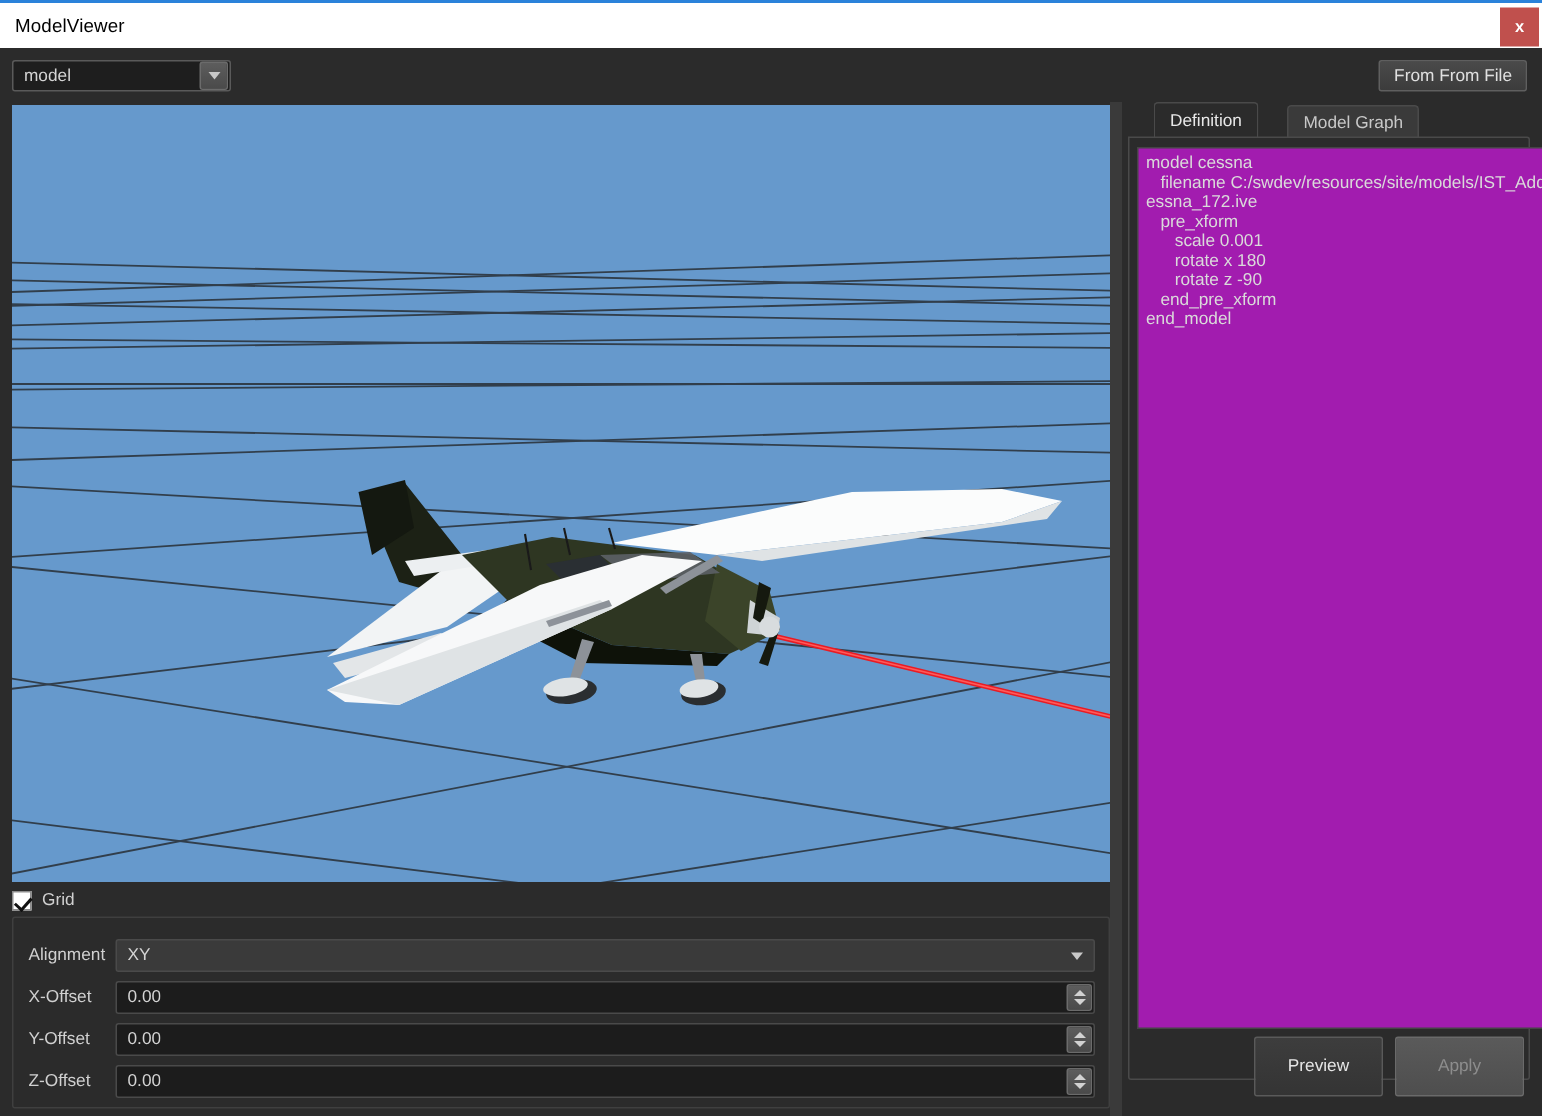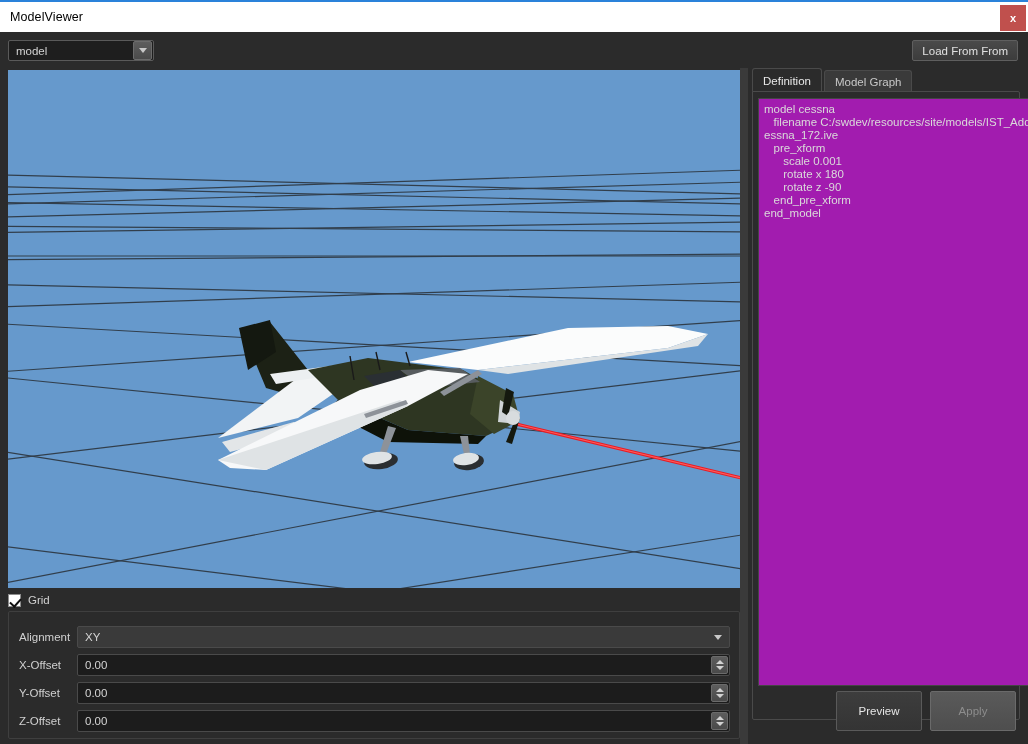--- a/index.html
+++ b/index.html
@@ -133,21 +133,21 @@
     background: #3a3a3a;
   }
 
   
   #right-col {
     position: absolute; left: 748px; top: 68px; width: 280px; height: 676px;
     background: #2b2b2b;
   }
   #tabstrip {
     position: absolute; left: 0; top: 0; height: 24px;
-    display: flex; align-items: flex-end; gap: 2px; padding-left: 4px;
+    display: flex; align-items: flex-end; gap: 19px; padding-left: 21px;
   }
   .tab {
     height: 22px; padding: 0 10px; font-size: 11.5px; color: #d4d4d4;
     display: flex; align-items: center; cursor: pointer;
     border: 1px solid #4a4a4a; border-bottom: none;
     border-radius: 3px 3px 0 0;
   }
   .tab.active { background: #2b2b2b; color: #e8e8e8; height: 24px; }
   .tab.inactive { background: #3a3a3a; color: #c8c8c8; }
   #tabpanel {
@@ -190,21 +190,21 @@
     <div id="close-btn">x</div>
   </div>
 
   <div id="toolbar">
     <div id="model-combo">
       <div id="model-combo-value">model</div>
       <div id="model-combo-arrow">
         <div class="caret-down"></div>
       </div>
     </div>
-    <button id="load-btn">Load From From</button>
+    <button id="load-btn">From From File</button>
   </div>
 
   <div id="left-col">
 
     <div id="viewport">
       <svg width="732" height="518" viewBox="0 0 732 518">
         <rect x="0" y="0" width="732" height="518" fill="#6699cc"></rect>
         <g stroke="#2f3a45" stroke-width="1.2" fill="none" opacity="0.95">
 
           <line x1="-40" y1="126" x2="740" y2="100"></line>

